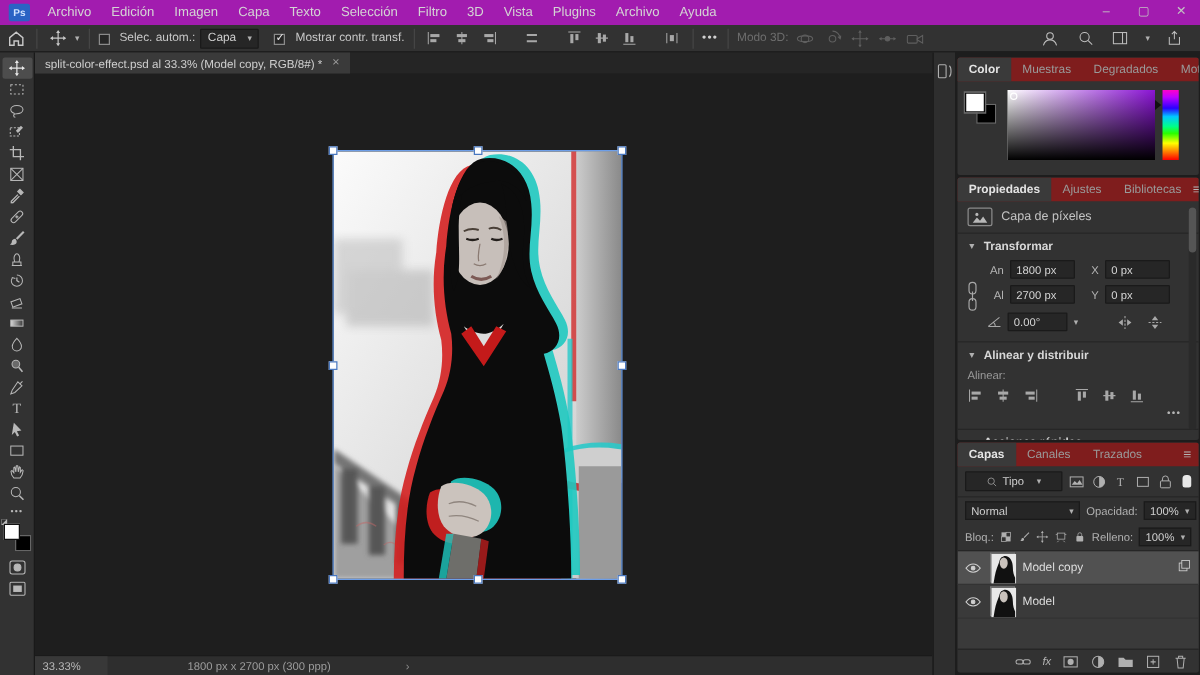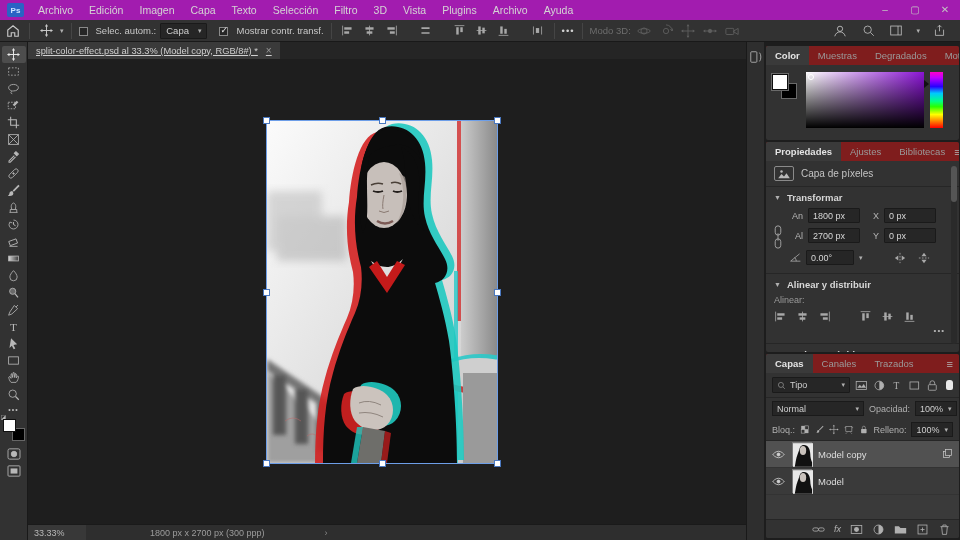--- a/index.html
+++ b/index.html
@@ -42,21 +42,21 @@
   .tool.active { background:#4d4d4d; }
   .tool svg { display:block; }
   .tb-dots { color:#b8b8b8; font-size:7px; letter-spacing:1px; margin:3px 0; }
   .swatches { position:relative; width:22px; height:22px; margin:3px 0 4px; }
   .sw-fg { position:absolute; left:0; top:0; width:13px; height:13px; background:#ffffff; border:1px solid #111; z-index:2; }
   .sw-bg { position:absolute; right:0; bottom:0; width:13px; height:13px; background:#000; border:1px solid #666; }
   .sw-mini { position:absolute; left:-2px; top:-6px; font-size:6px; color:#bbb; }
 
   
   .docarea { flex:1; display:flex; flex-direction:column; min-width:0; }
-  .tabbar { height:17px; background:#252525; display:flex; flex:0 0 auto;text-decoration:underline; }
+  .tabbar { height:17px; background:#252525; display:flex; flex:0 0 auto; }
   .doc-tab { background:#3a3a3a; display:flex; align-items:center; gap:8px; padding:0 8px; max-width:270px; }
   .doc-tab .t { font-size:9.3px; color:#cfcfcf; white-space:nowrap; overflow:hidden; }
   .doc-tab .x { color:#9a9a9a; font-size:10px; }
   .canvas { flex:1; background:#1e1e1e; position:relative; overflow:hidden; }
   .artwork { position:absolute; left:239px; top:62px; width:230px; height:342px; }
   .artwork svg { display:block; width:230px; height:342px; }
   .xform { position:absolute; left:238px; top:61px; width:232px; height:344px;
     border:1px solid #6d9ee8; pointer-events:none; }
   .handle { position:absolute; width:7px; height:7px; background:#fff; border:1px solid #4a78c0; }
   .statusbar { height:16px; background:#2e2e2e; border-top:1px solid #1a1a1a; display:flex;
@@ -110,21 +110,21 @@
   .align-row { display:flex; gap:9px; padding:3px 8px 2px; align-items:center; }
   .align-row .gap { width:10px; }
   .more-dots { text-align:right; padding:1px 14px 4px; color:#b5b5b5; font-size:8px; letter-spacing:1px; }
   .props-scroll { position:absolute; right:2px; top:160px; width:6px; height:180px; background:#2a2a2a; border-radius:3px; }
   .props-thumb { width:6px; height:36px; background:#555; border-radius:3px; }
 
   
   .lp { display:flex; flex-direction:column; flex:1; min-height:0; }
   .filter-row { display:flex; align-items:center; gap:5px; padding:4px 6px; border-bottom:1px solid #262626; }
   .filter-dd { flex:0 0 78px; height:16px; background:#262626; border:1px solid #1a1a1a; border-radius:1px;
-    display:flex; align-items:center; gap:4px; padding:0 4px; font-size:9px; }
+    display:flex; align-items:center; gap:4px; padding:0 16px; font-size:9px; }
   .filter-dd .cv { margin-left:auto; }
   .f-ic { width:13px; height:13px; display:flex; align-items:center; justify-content:center; }
   .f-toggle { width:7px; height:10px; background:#e8e8e8; border-radius:3px 3px 2px 2px; margin-left:3px; }
   .blend-row, .lock-row { display:flex; align-items:center; gap:5px; padding:3px 6px; }
   .blend-dd { flex:0 0 92px; height:15px; background:#262626; border:1px solid #1a1a1a; display:flex;
     align-items:center; padding:0 4px; font-size:9px; }
   .blend-dd .cv { margin-left:auto; }
   .mini-lab { font-size:9px; color:#b0b0b0; }
   .val-box { height:15px; background:#262626; border:1px solid #1a1a1a; display:flex; align-items:center;
     gap:4px; padding:0 4px; font-size:9px; }

